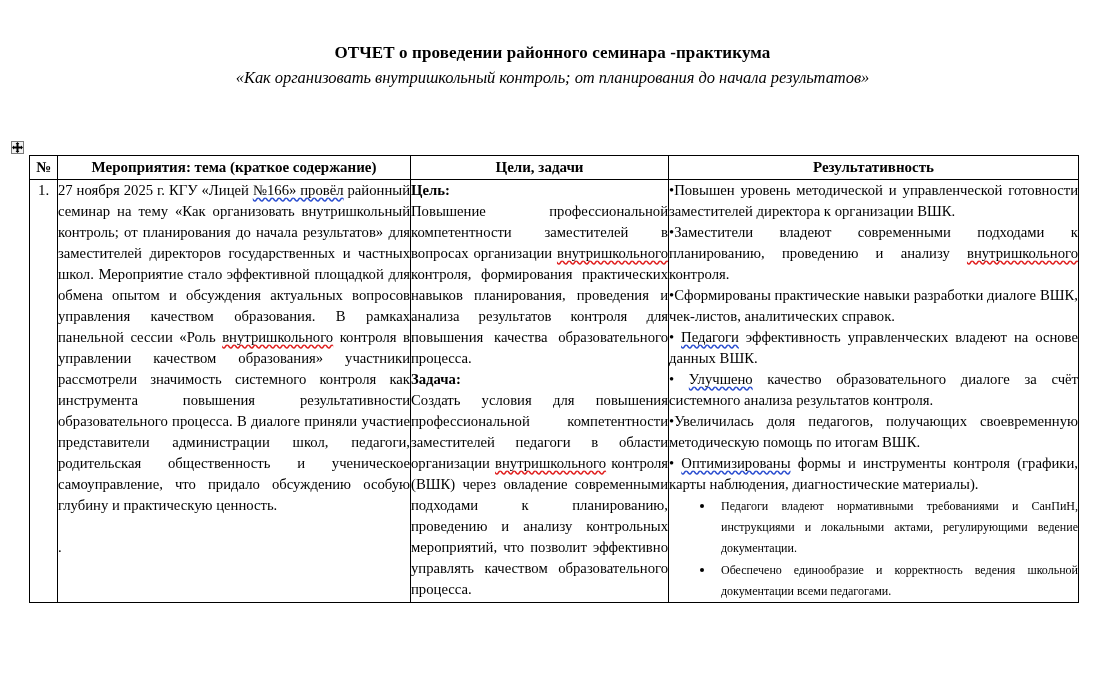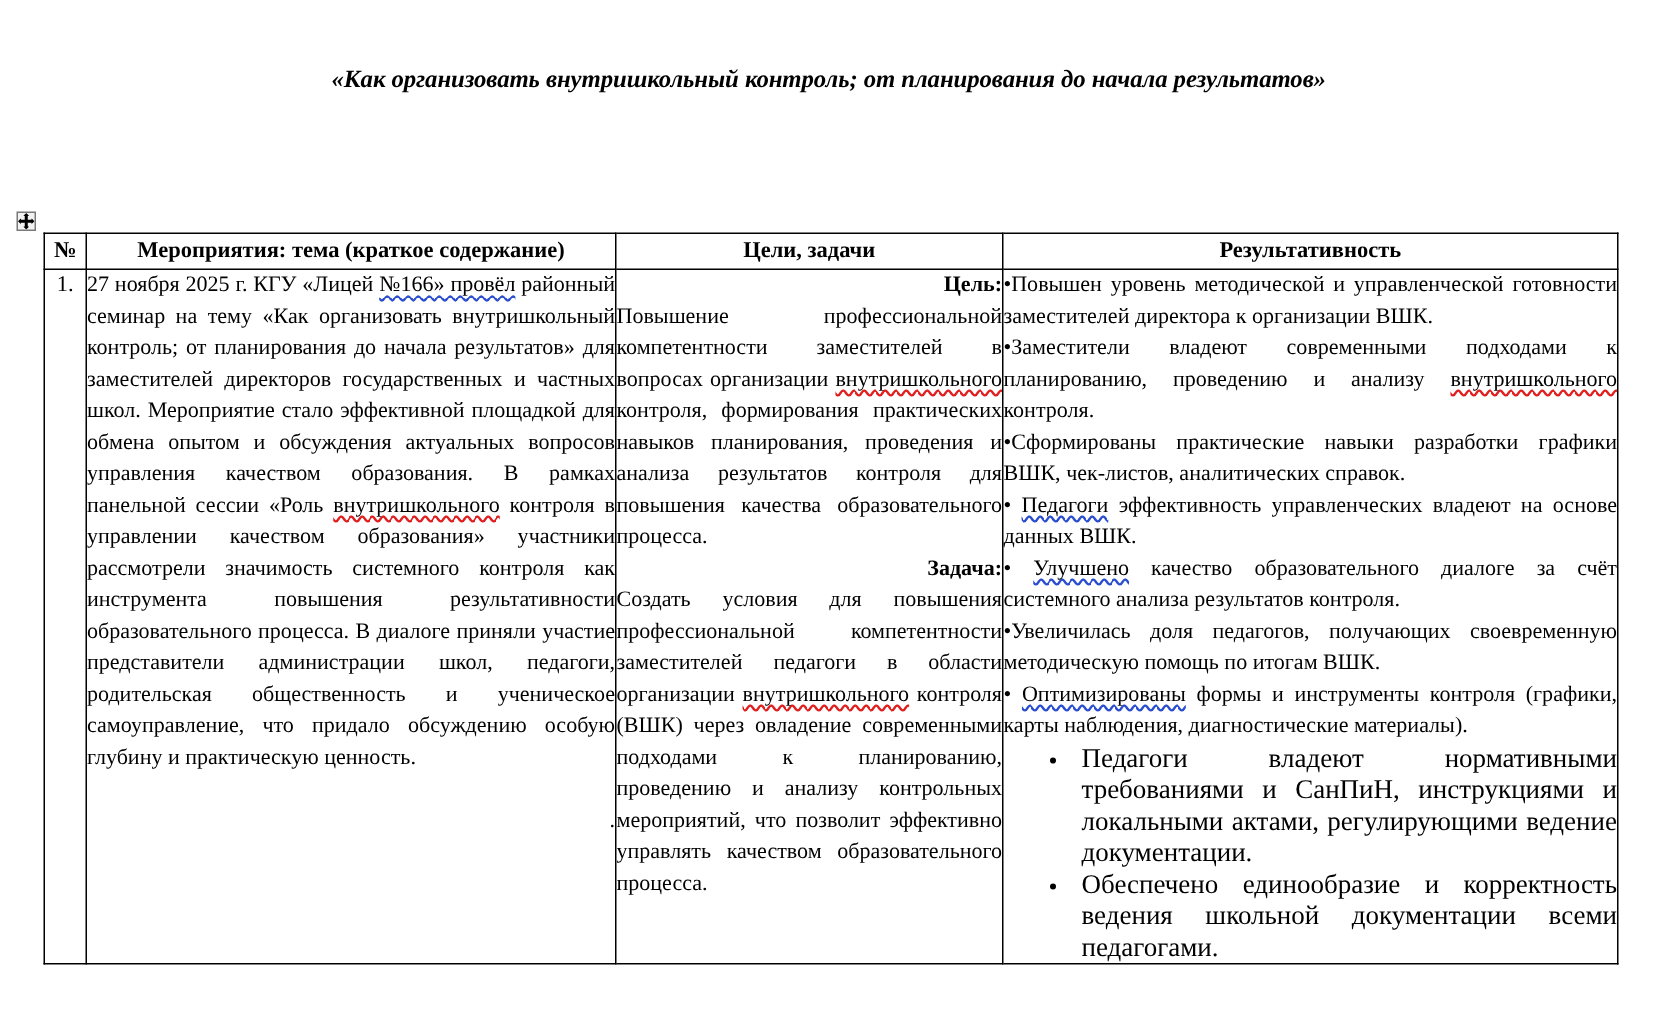--- a/index.html
+++ b/index.html
@@ -22,21 +22,21 @@
     text-align: center;
   }
   .doc-title {
     font-size: 17px;
     font-weight: bold;
     line-height: 25px;
     letter-spacing: 0.1px;
   }
   .doc-subtitle {
     font-size: 16.5px;
-    font-weight: bold;
+    font-weight: normal;
     font-style: italic;
     line-height: 26px;
     letter-spacing: -0.05px;
   }
   .doc-org {
     font-size: 16.5px;
     font-weight: bold;
     line-height: 22px;
     margin-top: 26px;
   }
@@ -94,21 +94,21 @@
   }
 
   .para {
     font-size: 14.7px;
     line-height: 21px;
     text-align: justify;
     text-justify: inter-word;
     margin: 0;
     hyphens: none;
   }
-  .para.left { text-align: right; }
+  .para.left { text-align: left; }
   .bold { font-weight: bold; }
   .spacer-line { height: 21px; }
 
   
   .sq-red {
     text-decoration: underline wavy #e02020;
     text-decoration-skip-ink: none;
     text-underline-offset: 2px;
   }
   .sq-blue {
@@ -118,32 +118,33 @@
     font-family: Liberation Serif, serif;
   }
 
   
   ul.doc-list {
     margin: 0;
     padding-left: 46px;
     list-style: disc;
   }
   ul.doc-list li {
-    font-size: 18px;
+    font-size: 12px;
     line-height: 21px;
     text-align: justify;
     margin: 0;
     padding-left: 6px;
   }
   ul.doc-list li::marker { font-size: 13px; }
 </style>
 </head>
 <body>
 
 <div class="title-block">
+  <div class="doc-title">ОТЧЕТ о проведении районного семинара -практикума</div>
   <div class="doc-subtitle">«Как организовать внутришкольный контроль; от планирования до начала результатов»</div>
 </div>
 
 <div class="table-handle">
   <svg width="11" height="11" viewBox="0 0 11 11" aria-hidden="true">
     <g fill="#000000">
       <rect x="4.5" y="1" width="2" height="9"></rect>
       <rect x="1" y="4.5" width="9" height="2"></rect>
       <polygon points="5.5,0 3.6,2 7.4,2"></polygon>
       <polygon points="5.5,11 3.6,9 7.4,9"></polygon>
@@ -185,21 +186,21 @@
         <p class="para"><span>Повышение профессиональной компетентности заместителей в вопросах организации </span><span class="sq-red">внутришкольного</span><span> контроля, формирования практических навыков планирования, проведения и анализа результатов контроля для повышения качества образовательного процесса.</span></p>
         <p class="para left bold">Задача:</p>
         <p class="para"><span>Создать условия для повышения профессиональной компетентности заместителей педагоги в области организации </span><span class="sq-red">внутришкольного</span><span> контроля (ВШК) через овладение современными подходами к планированию, проведению и анализу контрольных мероприятий, что позволит эффективно управлять качеством образовательного процесса.</span></p>
       </td>
 
       <td class="cell">
         <p class="para">•Повышен уровень методической и управленческой готовности заместителей директора к организации ВШК.</p>
 
         <p class="para"><span>•Заместители владеют современными подходами к планированию, проведению и анализу </span><span class="sq-red">внутришкольного</span><span> контроля.</span></p>
 
-        <p class="para">•Сформированы практические навыки разработки графики ВШК, чек-листов, аналитических справок.</p>
+        <p class="para">•Сформированы практические навыки разработки диалоге ВШК, чек-листов, аналитических справок.</p>
 
         <p class="para"><span>• </span><span class="sq-blue">Педагоги</span><span> эффективность управленческих владеют на основе данных ВШК.</span></p>
 
         <p class="para"><span>• </span><span class="sq-blue">Улучшено</span><span> качество образовательного диалоге за счёт системного анализа результатов контроля.</span></p>
 
         <p class="para">•Увеличилась доля педагогов, получающих своевременную методическую помощь по итогам ВШК.</p>
 
         <p class="para"><span>• </span><span class="sq-blue">Оптимизированы</span><span> формы и инструменты контроля (графики, карты наблюдения, диагностические материалы).</span></p>
 
         <ul class="doc-list">

